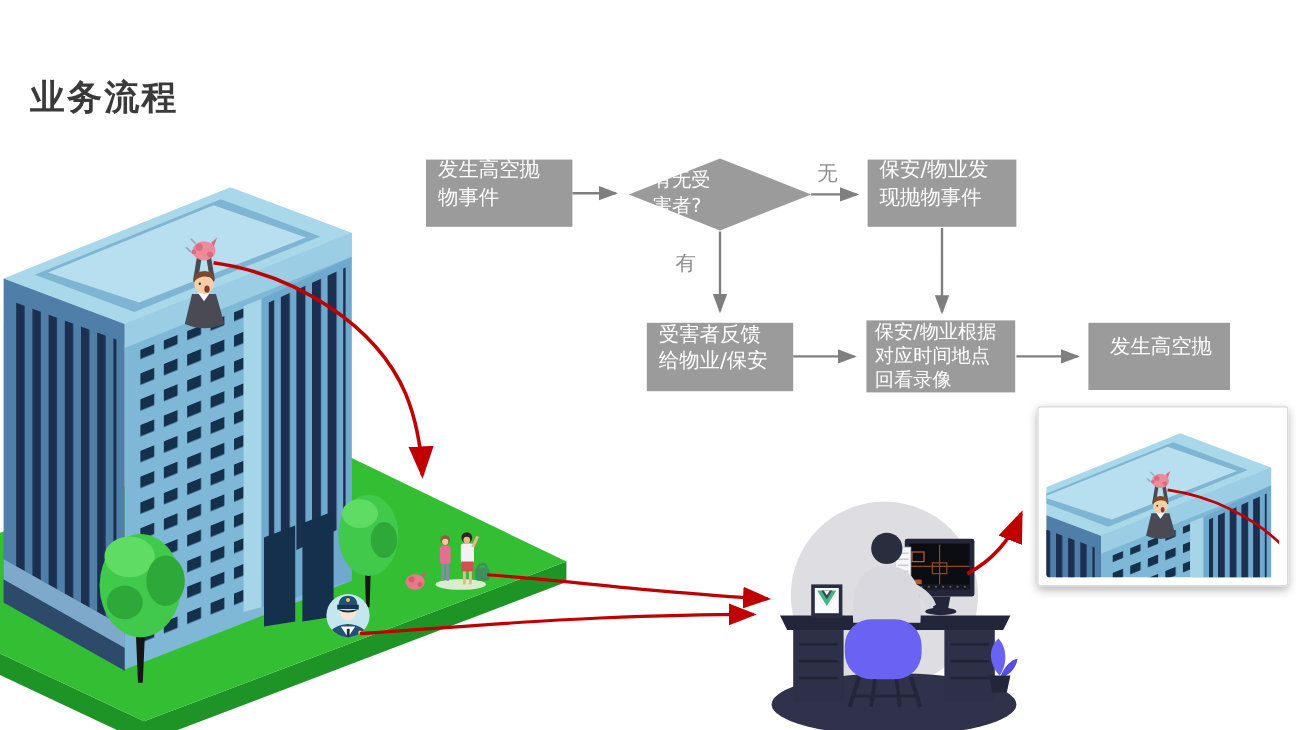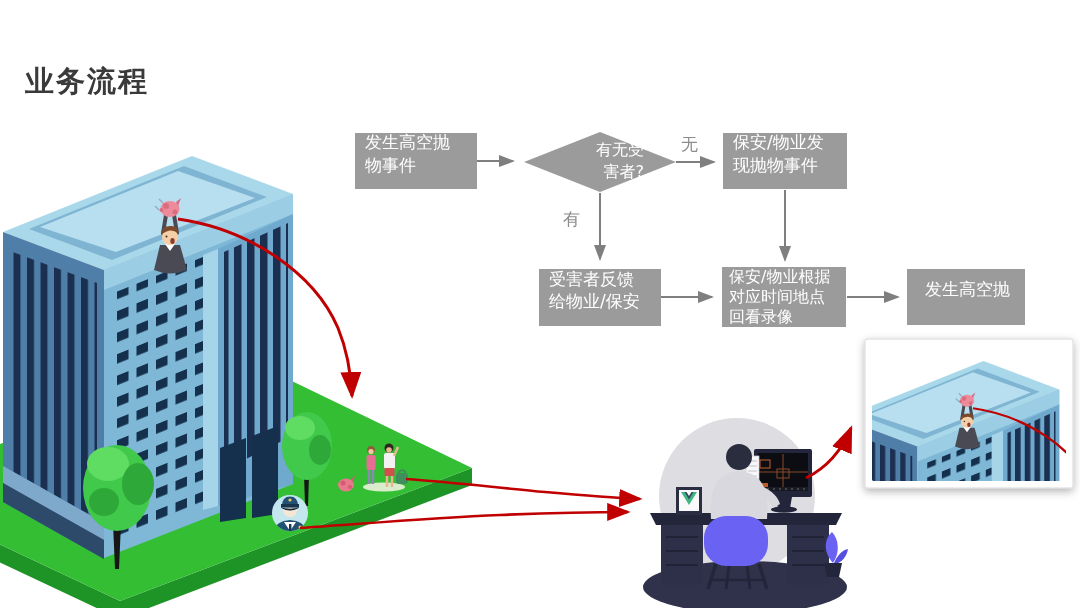--- a/index.html
+++ b/index.html
@@ -17,22 +17,22 @@
     position:absolute;background:var(--node-bg,#9B9B9B);color:var(--node-text,#fff);
     font-size:17px;line-height:1.32;display:flex;align-items:center;
     white-space:pre-line;box-sizing:border-box;padding:0 8px 15px 10px;
   }
   #node-start{left:355px;top:97px;width:122px;height:56px;}
   #node-no{left:723px;top:97px;width:124px;height:56px;}
   #node-yes{left:539px;top:233px;width:122px;height:57px;}
   #node-review{left:722px;top:231px;width:124px;height:60px;font-size:16px;line-height:1.25;padding:0 5px 0 7px;}
   #node-result{left:907px;top:233px;width:118px;height:56px;padding-left:18px;}
   .diamond-label{
-    position:absolute;left:556px;top:103px;width:88px;color:var(--node-text,#fff);
-    font-size:16px;line-height:1.4;text-align:right;white-space:pre-line;
+    position:absolute;left:544px;top:103px;width:88px;color:var(--node-text,#fff);
+    font-size:16px;line-height:1.4;text-align:left;white-space:pre-line;
   }
   .edge-label{position:absolute;color:#8C8C8C;font-size:17px;}
   #edge-no{left:681px;top:97px;}
   #edge-yes{left:563px;top:172px;}
 </style>
 </head>
 <body>
 
 <div class="canvas">
 

